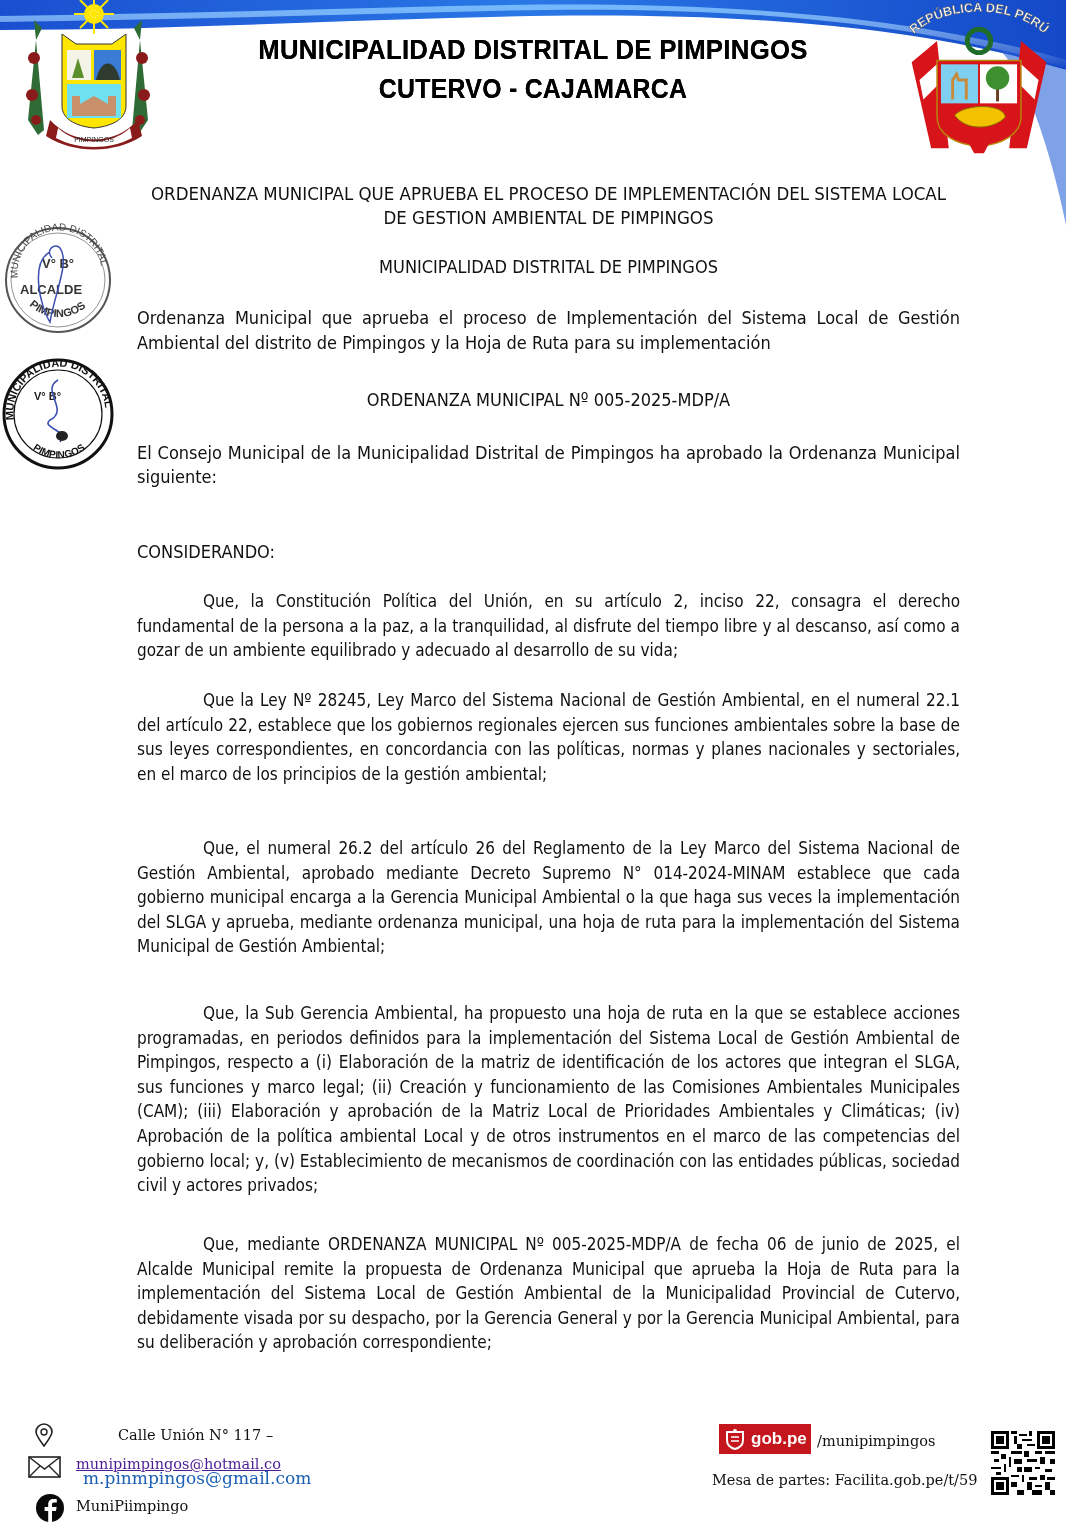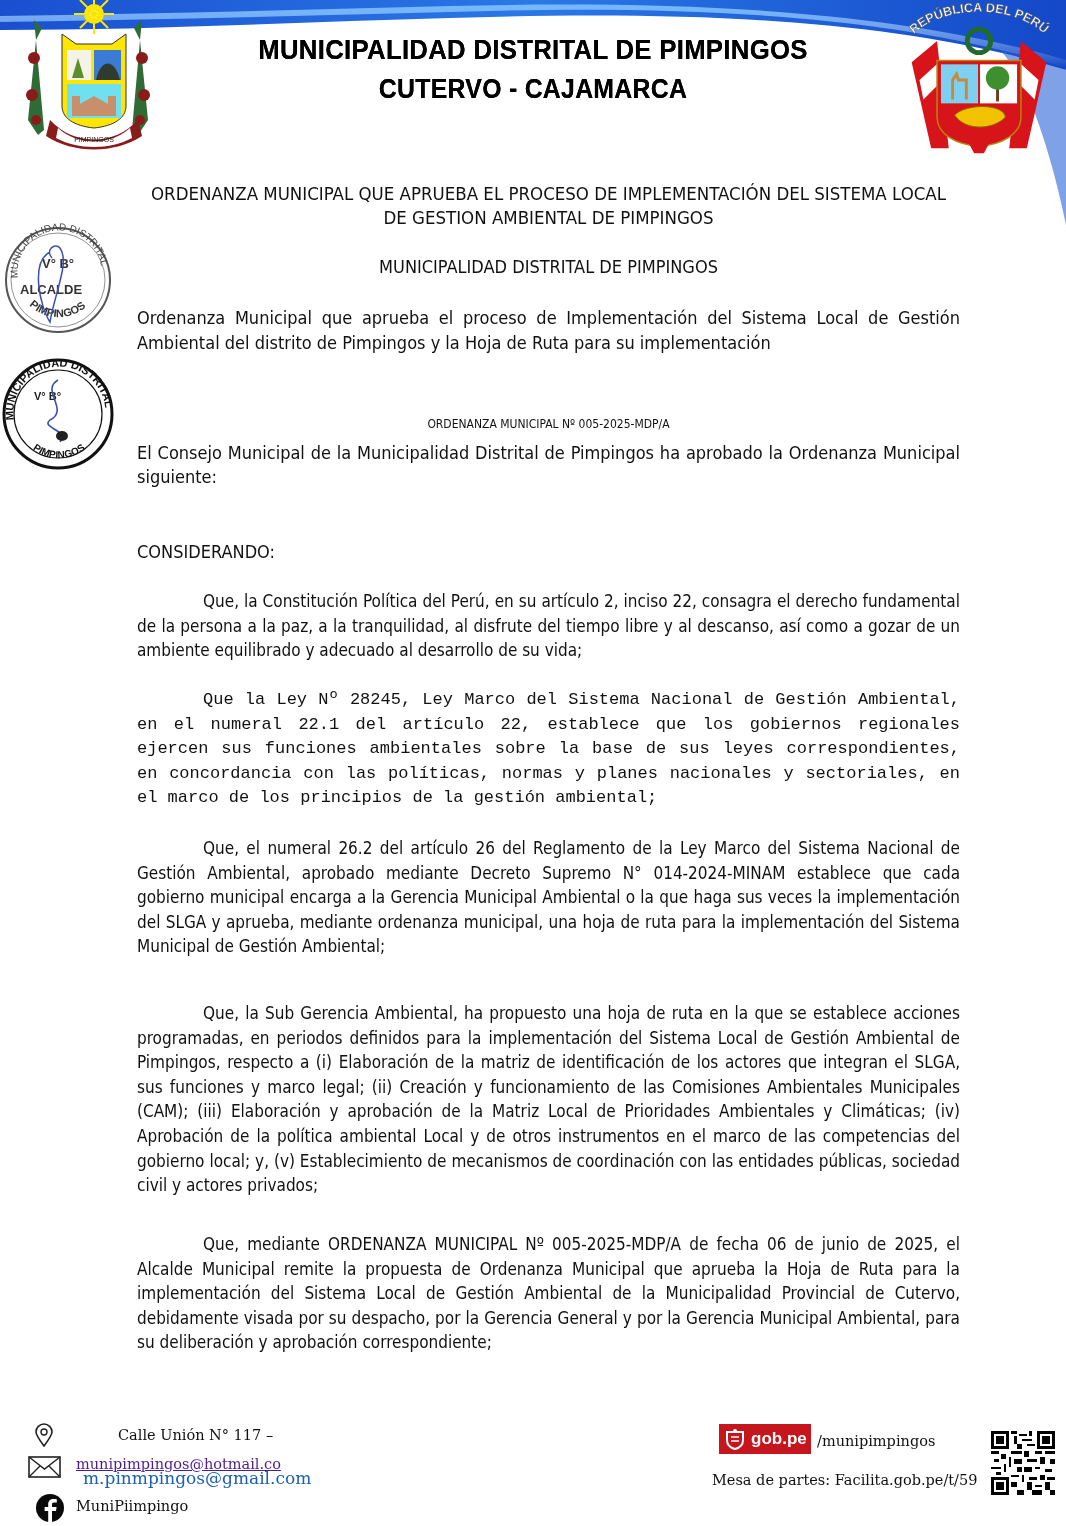--- a/index.html
+++ b/index.html
@@ -23,26 +23,26 @@
 
   
   .doc { position: absolute; left: 137px; width: 823px; z-index: 1;
          font-family: "DejaVu Sans", sans-serif; font-size: 17px; line-height: 24.6px; color: #111;
          font-stretch: condensed; }
   .center { text-align: center; }
   .just { text-align: justify; text-align-last: left; }
   .title-doc { top: 182px; font-size: 18.5px; line-height: 24px; }
   .sub1 { top: 255px; font-size: 18px; }
   .summary { top: 305px; font-size: 18px; line-height: 25px; }
-  .ord-num { top: 412px; font-size: 12px; }
+  .ord-num { top: 388px; font-size: 18px; }
   .intro { top: 441px; font-size: 18px; line-height: 24px; }
   .considerando { top: 540px; font-size: 18px; }
   .para { text-indent: 66px; }
   .p1 { top: 589px; }
-  .p2 { top: 688px; font-family: Liberation Mono, monospace; }
+  .p2 { top: 688px; }
   .p3 { top: 836px; }
   .p4 { top: 985px; margin-top: 16px; }
   .p5 { top: 1232px; }
 
   
   .foot { position: absolute; z-index: 2; font-family: "DejaVu Serif", serif; color: #111; }
   .f-icon { position: absolute; z-index: 2; }
   .addr { left: 100px; top: 1427px; font-size: 14.5px; margin-left: 18px; }
   .mail1 { left: 76px; top: 1456px; font-size: 14.5px; color: #4c1d95; text-decoration: underline; }
   .mail2 { left: 83px; top: 1470px; font-size: 17px; color: #1a5fb4; line-height: 16px; }
@@ -175,21 +175,21 @@
   <ellipse cx="62" cy="86" rx="6" ry="5" fill="#222"></ellipse>
 </svg>
 
 <div class="doc center title-doc">ORDENANZA MUNICIPAL QUE APRUEBA EL PROCESO DE IMPLEMENTACIÓN DEL SISTEMA LOCAL DE GESTION AMBIENTAL DE PIMPINGOS</div>
 <div class="doc center sub1">MUNICIPALIDAD DISTRITAL DE PIMPINGOS</div>
 <div class="doc just summary">Ordenanza Municipal que aprueba el proceso de Implementación del Sistema Local de Gestión Ambiental del distrito de Pimpingos y la Hoja de Ruta para su implementación</div>
 <div class="doc center ord-num">ORDENANZA MUNICIPAL Nº 005-2025-MDP/A</div>
 <div class="doc just intro">El Consejo Municipal de la Municipalidad Distrital de Pimpingos ha aprobado la Ordenanza Municipal siguiente:</div>
 <div class="doc considerando">CONSIDERANDO:</div>
 
-<div class="doc just para p1">Que, la Constitución Política del Perú, en su artículo 2, inciso 22, consagra el derecho fundamental de la persona a la paz, a la tranquilidad, al disfrute del tiempo libre y al descanso, así como a gozar de un ambiente equilibrado y adecuado al desarrollo de su vida;</div>
+<div class="doc just para p1">Que, la Constitución Política del Unión, en su artículo 2, inciso 22, consagra el derecho fundamental de la persona a la paz, a la tranquilidad, al disfrute del tiempo libre y al descanso, así como a gozar de un ambiente equilibrado y adecuado al desarrollo de su vida;</div>
 <div class="doc just para p2">Que la Ley Nº 28245, Ley Marco del Sistema Nacional de Gestión Ambiental, en el numeral 22.1 del artículo 22, establece que los gobiernos regionales ejercen sus funciones ambientales sobre la base de sus leyes correspondientes, en concordancia con las políticas, normas y planes nacionales y sectoriales, en el marco de los principios de la gestión ambiental;</div>
 <div class="doc just para p3">Que, el numeral 26.2 del artículo 26 del Reglamento de la Ley Marco del Sistema Nacional de Gestión Ambiental, aprobado mediante Decreto Supremo N° 014-2024-MINAM establece que cada gobierno municipal encarga a la Gerencia Municipal Ambiental o la que haga sus veces la implementación del SLGA y aprueba, mediante ordenanza municipal, una hoja de ruta para la implementación del Sistema Municipal de Gestión Ambiental;</div>
 <div class="doc just para p4">Que, la Sub Gerencia Ambiental, ha propuesto una hoja de ruta en la que se establece acciones programadas, en periodos definidos para la implementación del Sistema Local de Gestión Ambiental de Pimpingos, respecto a (i) Elaboración de la matriz de identificación de los actores que integran el SLGA, sus funciones y marco legal; (ii) Creación y funcionamiento de las Comisiones Ambientales Municipales (CAM); (iii) Elaboración y aprobación de la Matriz Local de Prioridades Ambientales y Climáticas; (iv) Aprobación de la política ambiental Local y de otros instrumentos en el marco de las competencias del gobierno local; y, (v) Establecimiento de mecanismos de coordinación con las entidades públicas, sociedad civil y actores privados;</div>
 <div class="doc just para p5">Que, mediante ORDENANZA MUNICIPAL Nº 005-2025-MDP/A de fecha 06 de junio de 2025, el Alcalde Municipal remite la propuesta de Ordenanza Municipal que aprueba la Hoja de Ruta para la implementación del Sistema Local de Gestión Ambiental de la Municipalidad Provincial de Cutervo, debidamente visada por su despacho, por la Gerencia General y por la Gerencia Municipal Ambiental, para su deliberación y aprobación correspondiente;</div>
 
 <svg class="f-icon" style="left:34px;top:1423px;width:20px;height:24px" viewBox="0 0 20 24">
   <path d="M10 23 C4 15 2 12 2 9 A8 8 0 0 1 18 9 C18 12 16 15 10 23 Z" fill="none" stroke="#222" stroke-width="1.6"></path>
   <circle cx="10" cy="9" r="3" fill="none" stroke="#222" stroke-width="1.4"></circle>
 </svg>
 <div class="foot addr">Calle Unión N° 117 –</div>

